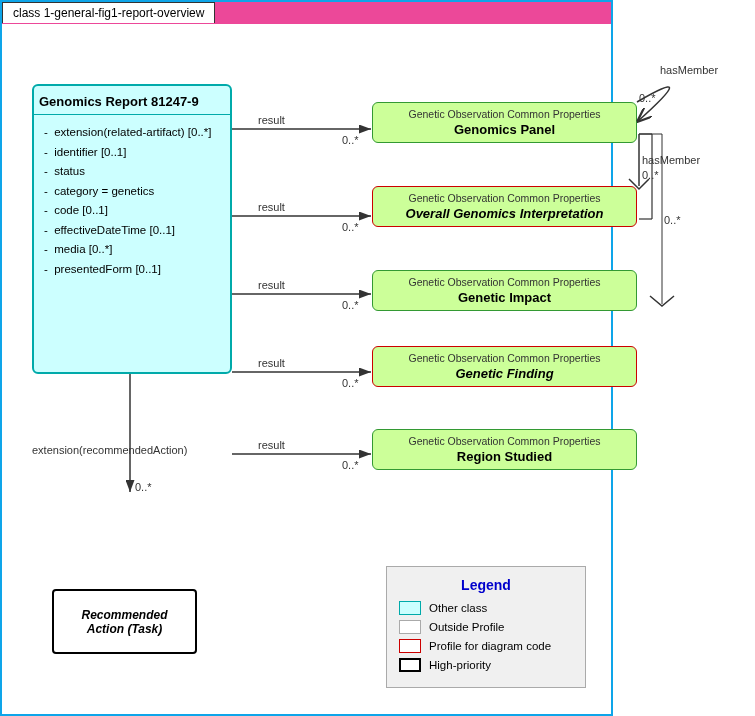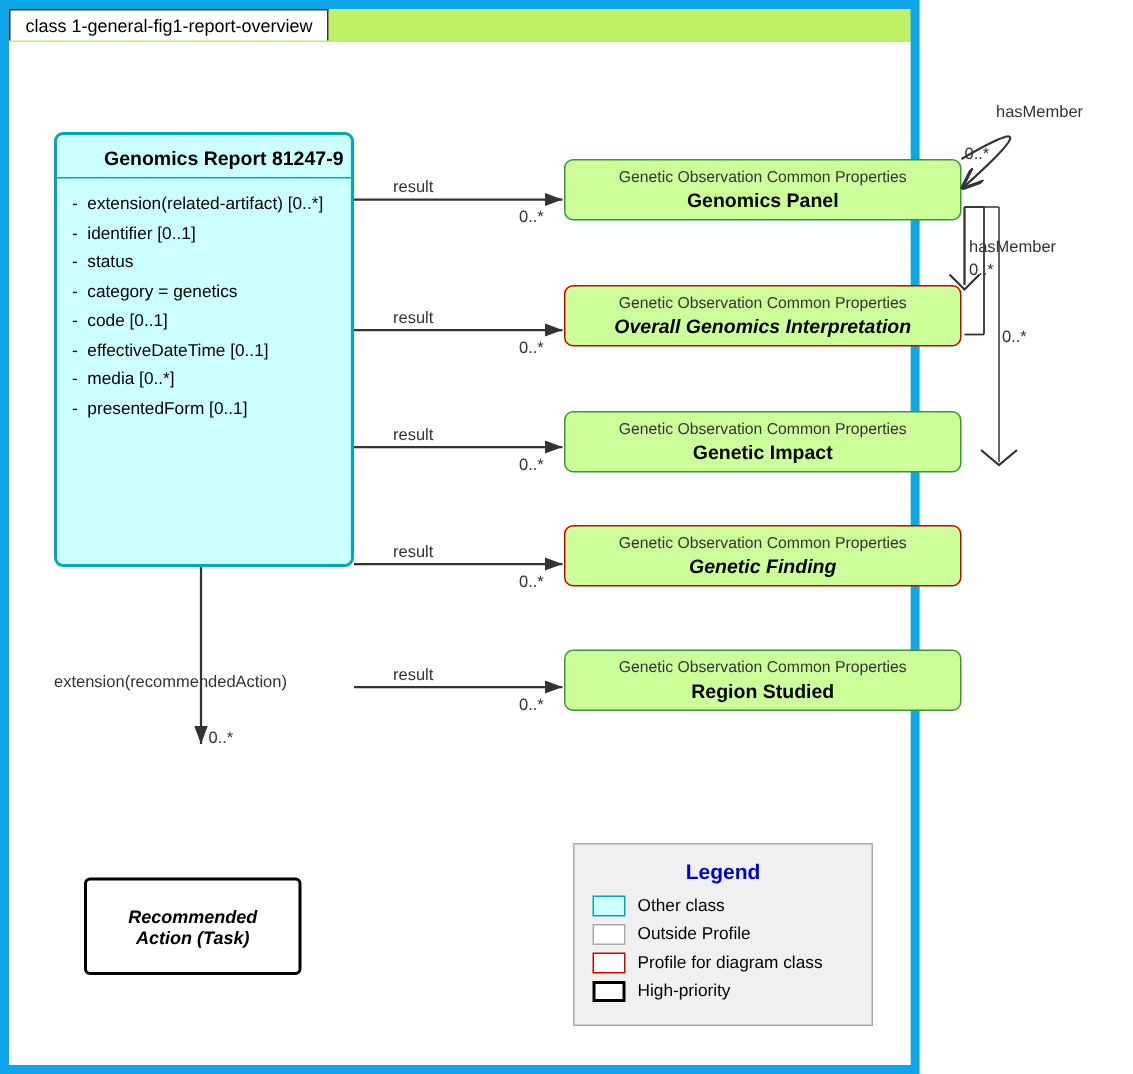--- a/index.html
+++ b/index.html
@@ -8,22 +8,22 @@
       font-size: 12px;
       background: #fff;
       width: 755px;
       height: 716px;
       overflow: hidden;
     }
     .outer-container {
       width: 613px;
       height: 716px;
       position: relative;
-      background: #bef264;
-      border: 6px solid #0ea5e9;
+      background: #ec4899;
+      border: 2px solid #0ea5e9;
     }
     .title-tab {
       position: absolute;
       top: 0;
       left: 0;
       background: #fff;
       border: 1.5px solid #333;
       border-bottom: none;
       padding: 3px 10px;
       font-size: 12px;
@@ -42,21 +42,21 @@
       position: absolute;
       left: 30px;
       top: 60px;
       width: 200px;
       height: 290px;
       background: #ccffff;
       border: 2px solid #00aaaa;
       border-radius: 6px;
     }
     .report-box-header {
-      text-align: right;
+      text-align: left;
       font-weight: bold;
       padding: 8px 5px 5px;
       border-bottom: 1px solid #00aaaa;
       font-size: 13px;
     }
     .report-box-body {
       padding: 8px 10px;
       line-height: 1.7;
       font-size: 11.5px;
     }
@@ -207,21 +207,21 @@
       <div class="legend-item">
         <div class="legend-swatch swatch-blue"></div>
         <span>Other class</span>
       </div>
       <div class="legend-item">
         <div class="legend-swatch swatch-white"></div>
         <span>Outside Profile</span>
       </div>
       <div class="legend-item">
         <div class="legend-swatch swatch-red"></div>
-        <span>Profile for diagram class</span>
+        <span>Profile for diagram code</span>
       </div>
       <div class="legend-item">
         <div class="legend-swatch swatch-black"></div>
         <span>High-priority</span>
       </div>
     </div>
 
     <svg class="arrows">
       <defs>
         <marker id="arrowhead" markerWidth="8" markerHeight="6" refX="8" refY="3" orient="auto">

